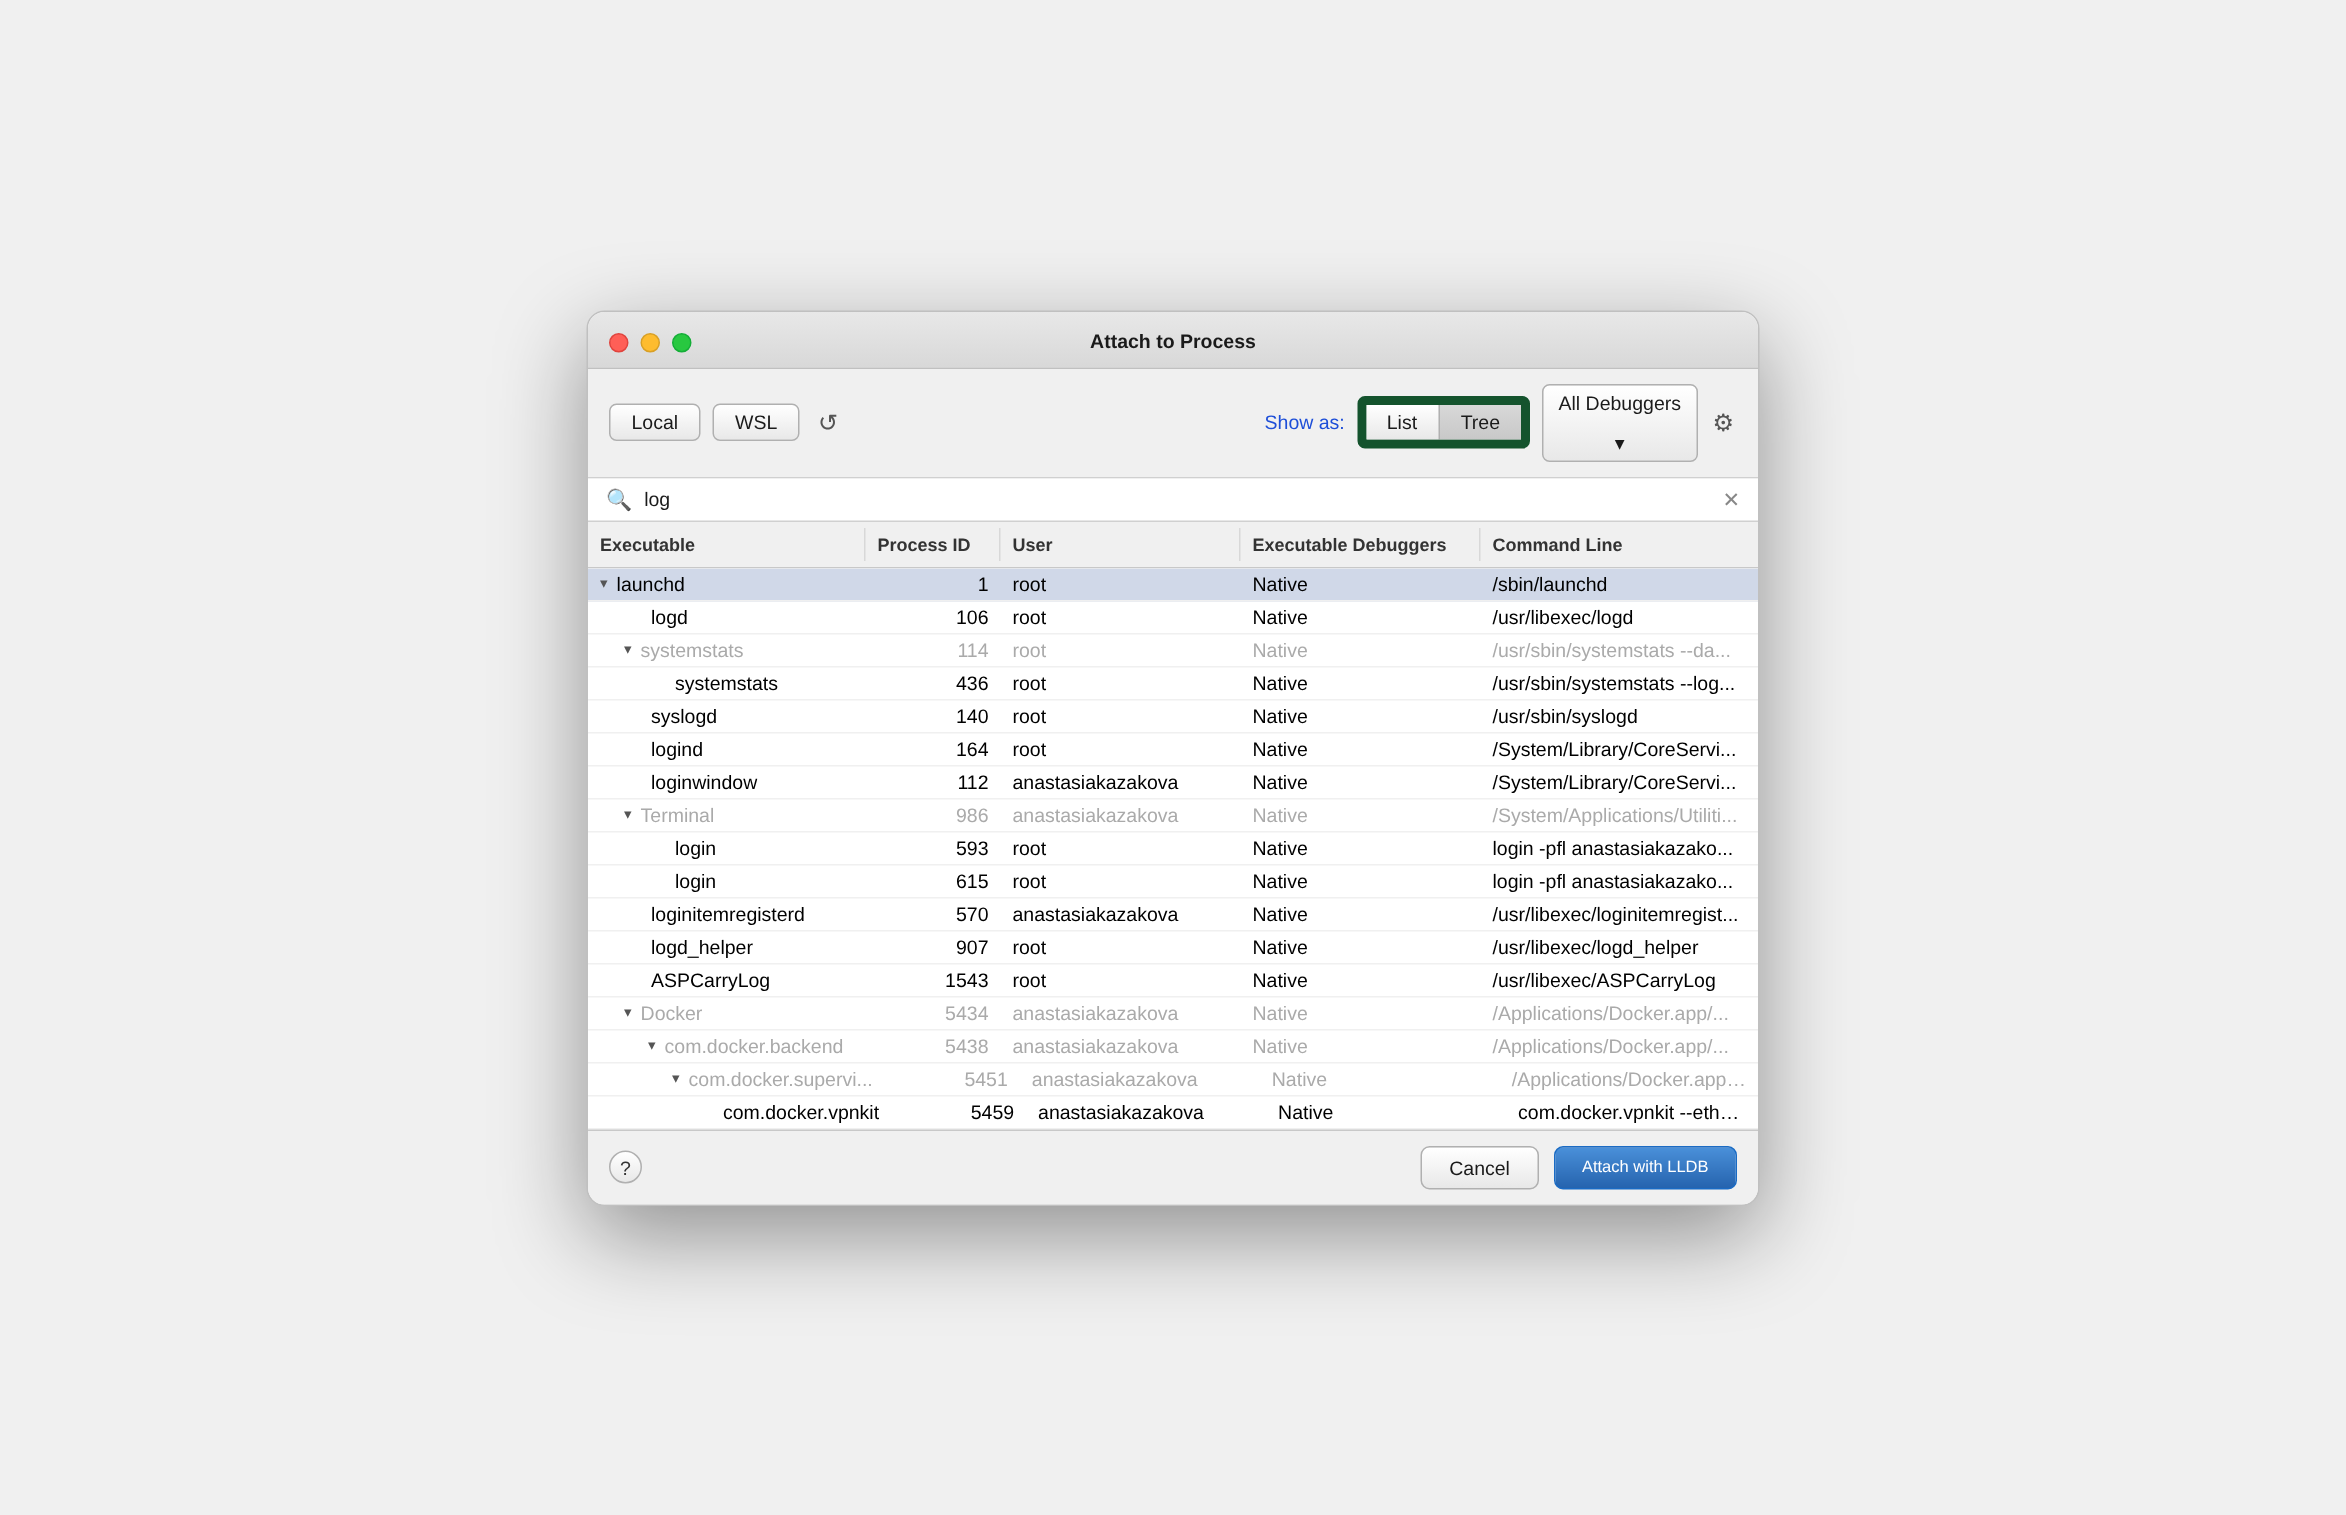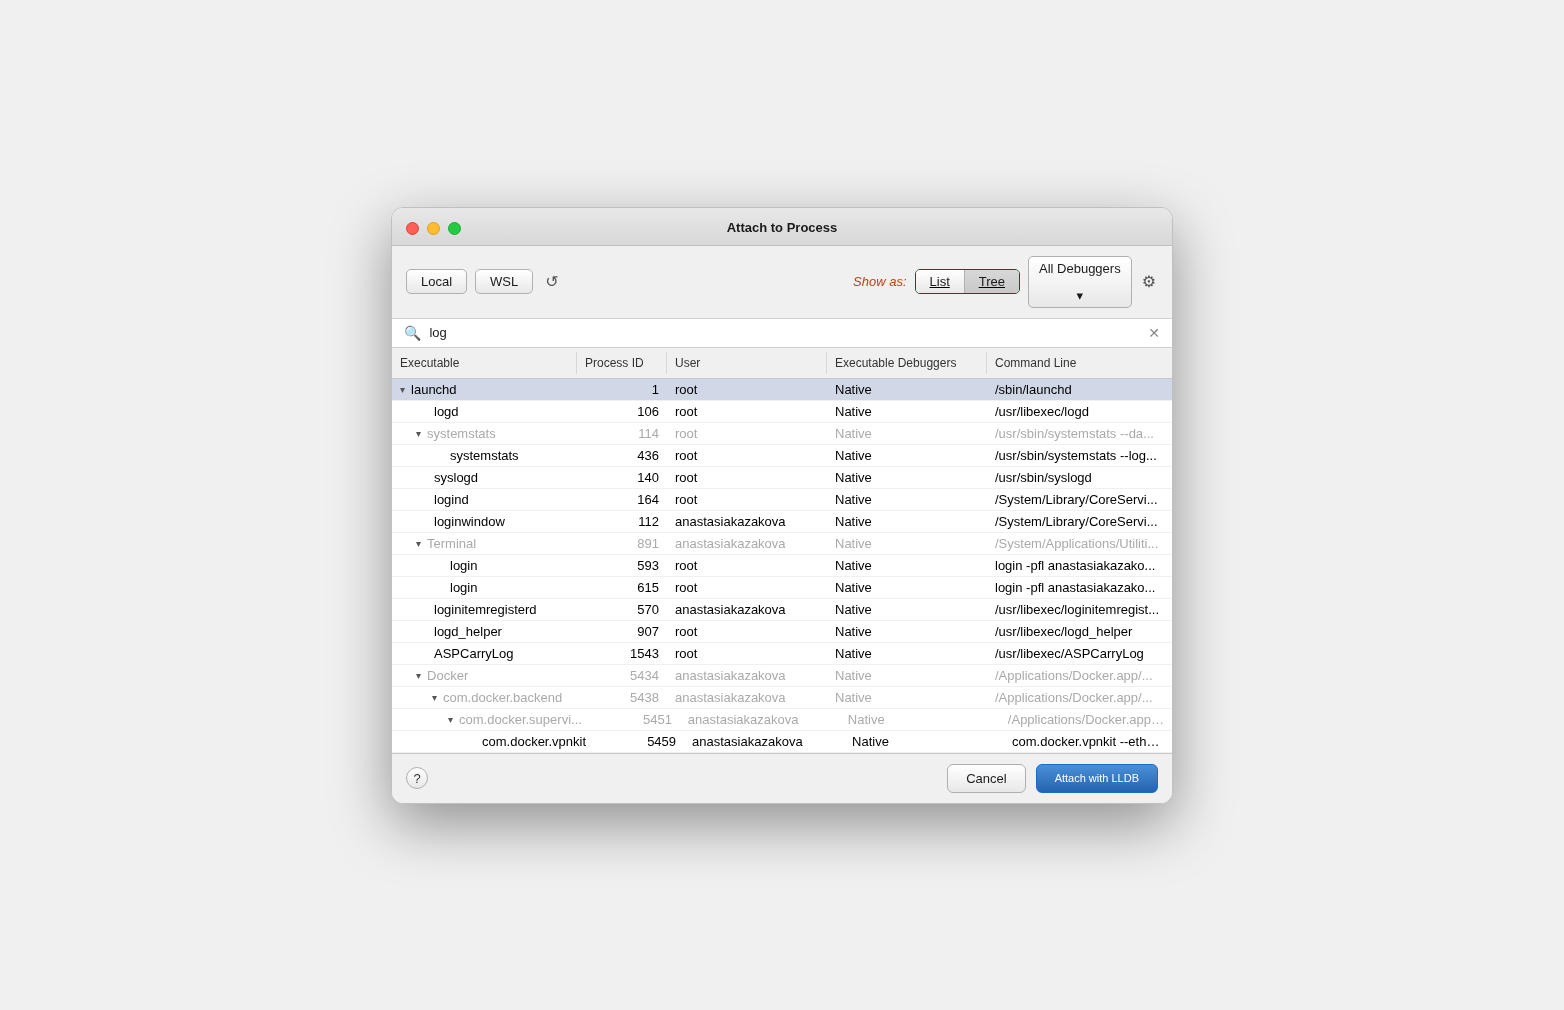--- a/index.html
+++ b/index.html
@@ -82,32 +82,30 @@
       cursor: pointer;
       padding: 4px;
       font-size: 16px;
       color: #555;
     }
 
     .toolbar-spacer { flex: 1; }
 
     .show-as-label {
       font-size: 13px;
-      color: #c2410c;
-      font-style: italic;
+      color: #1d4ed8;
     }
 
     .show-as-group {
       display: flex;
       align-items: center;
       gap: 0;
-      border: 1px solid #14532d;
+      border: 6px solid #14532d;
       border-radius: 5px;
       overflow: hidden;
-      text-decoration: underline;
     }
 
     .show-as-btn {
       padding: 4px 14px;
       border: none;
       border-right: 1px solid #b0b0b0;
       background: linear-gradient(180deg, #ffffff 0%, #e8e8e8 100%);
       font-size: 13px;
       cursor: pointer;
       color: #1a1a1a;
@@ -175,21 +173,21 @@
       display: grid;
       grid-template-columns: 1fr 90px 160px 160px 1fr;
       background: #f0f0f0;
       border-bottom: 1px solid #c8c8c8;
       padding: 4px 0;
     }
 
     .table-header-cell {
       padding: 4px 8px;
       font-size: 12px;
-      font-weight: 400;
+      font-weight: 700;
       color: #333;
       border-right: 1px solid #d8d8d8;
     }
 
     .table-header-cell:last-child { border-right: none; }
 
     .table-body {
       overflow-y: auto;
       max-height: 540px;
       background: #fff;
@@ -407,21 +405,21 @@
         <div class="table-cell pid">112</div>
         <div class="table-cell">anastasiakazakova</div>
         <div class="table-cell">Native</div>
         <div class="table-cell">/System/Library/CoreServi...</div>
       </div>
       <div class="table-row row-greyed">
         <div class="executable-cell" style="padding-left: 24px;">
           <span class="chevron">▾</span>
           <span class="exec-name">Terminal</span>
         </div>
-        <div class="table-cell pid">891</div>
+        <div class="table-cell pid">986</div>
         <div class="table-cell">anastasiakazakova</div>
         <div class="table-cell">Native</div>
         <div class="table-cell">/System/Applications/Utiliti...</div>
       </div>
       <div class="table-row">
         <div class="executable-cell" style="padding-left: 40px;">
           <span style="width: 14px; display: inline-block;"></span>
           <span class="exec-name">login</span>
         </div>
         <div class="table-cell pid">593</div>

